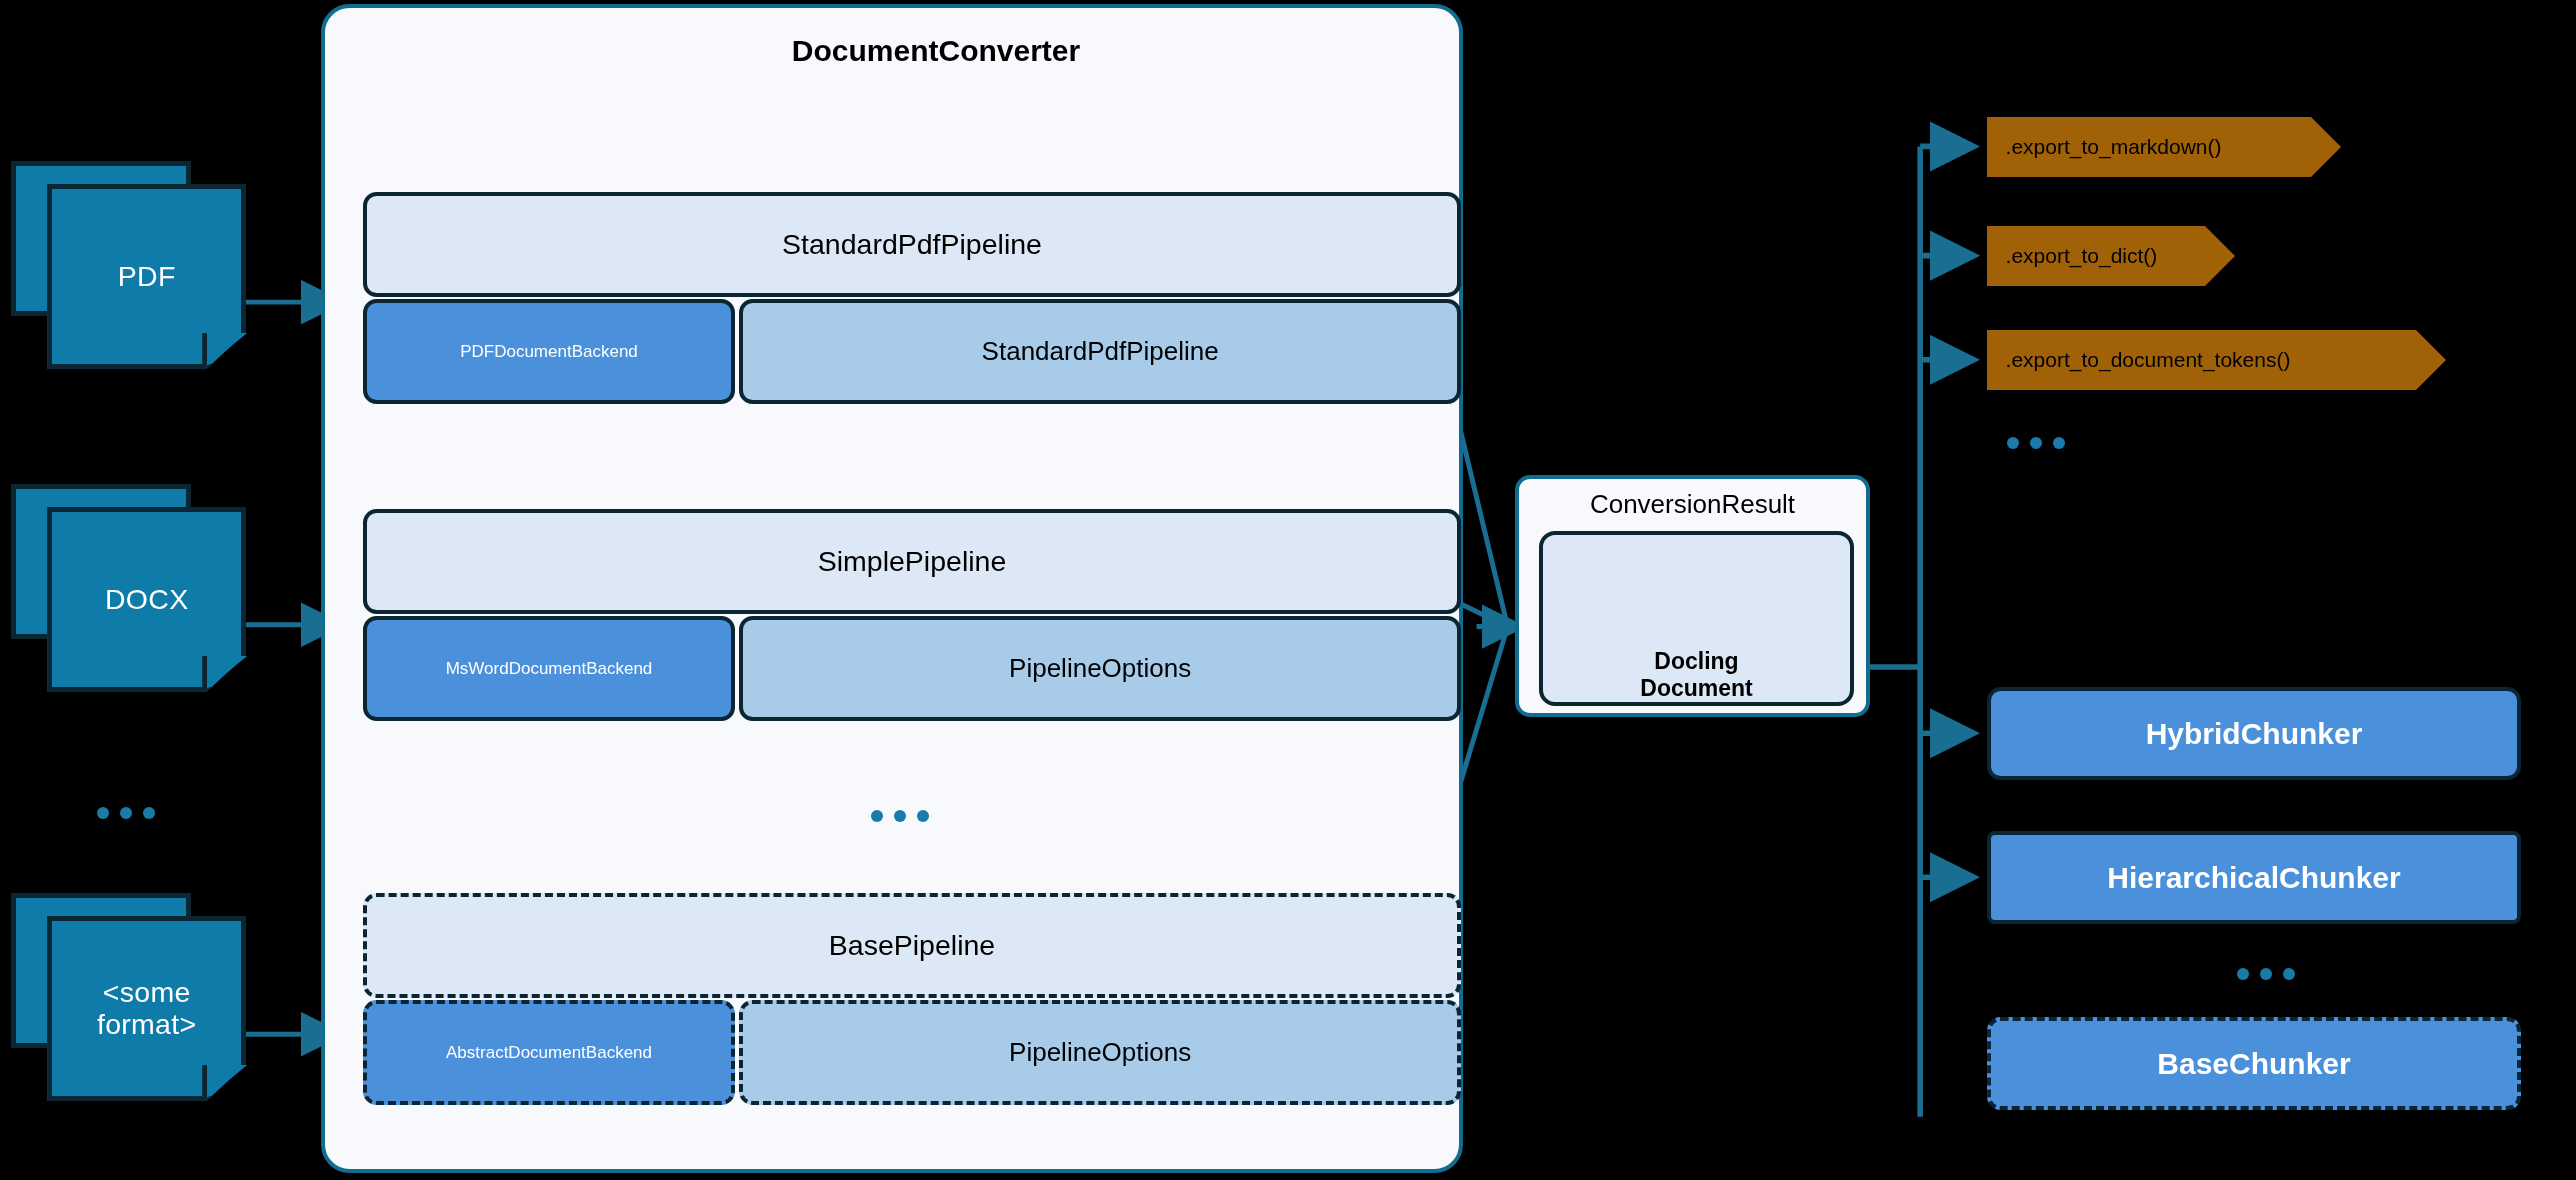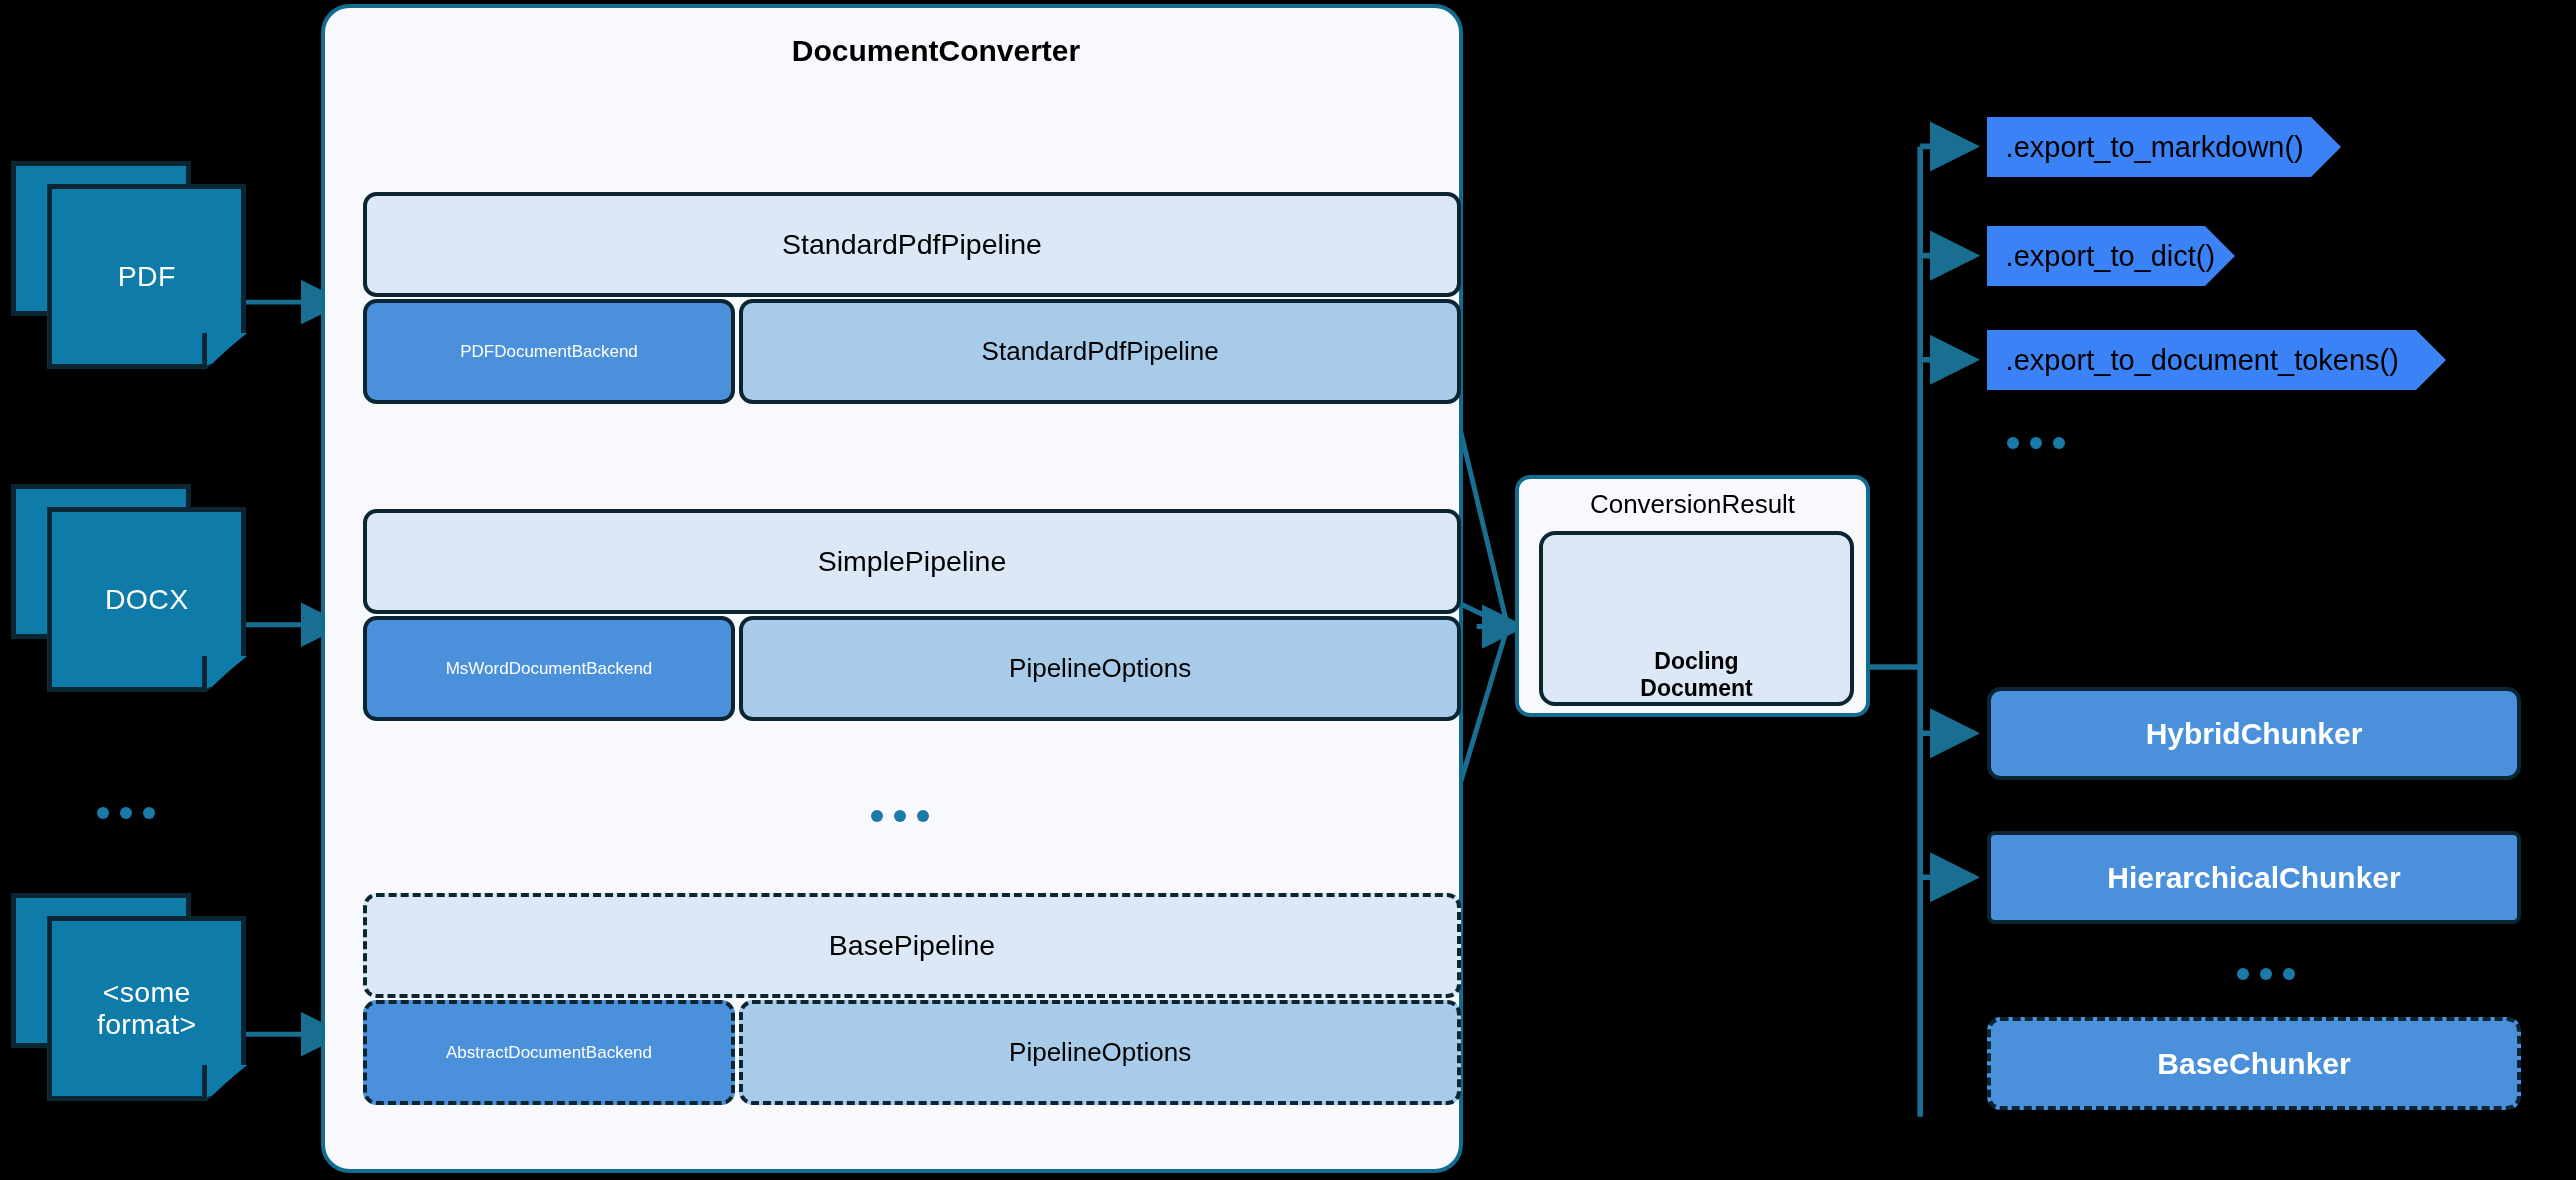--- a/index.html
+++ b/index.html
@@ -196,27 +196,27 @@
     justify-content: flex-end;
     font-size: 23px;
     font-weight: bold;
     color: #000000;
     line-height: 1.18;
   }
 
   
   .export-chevron {
     position: absolute;
-    background: #3b82f6;
+    background: #a16207;
     display: flex;
     align-items: center;
     height: 60px;
     box-sizing: border-box;
     padding-left: 18.6px;
-    font-size: 29px;
+    font-size: 21px;
     color: #000000;
     clip-path: polygon(0 0, calc(100% - 30px) 0, 100% 50%, calc(100% - 30px) 100%, 0 100%);
   }
 
   
   .chunker-box {
     position: absolute;
     left: 1987px;
     width: 534px;
     height: 93px;

